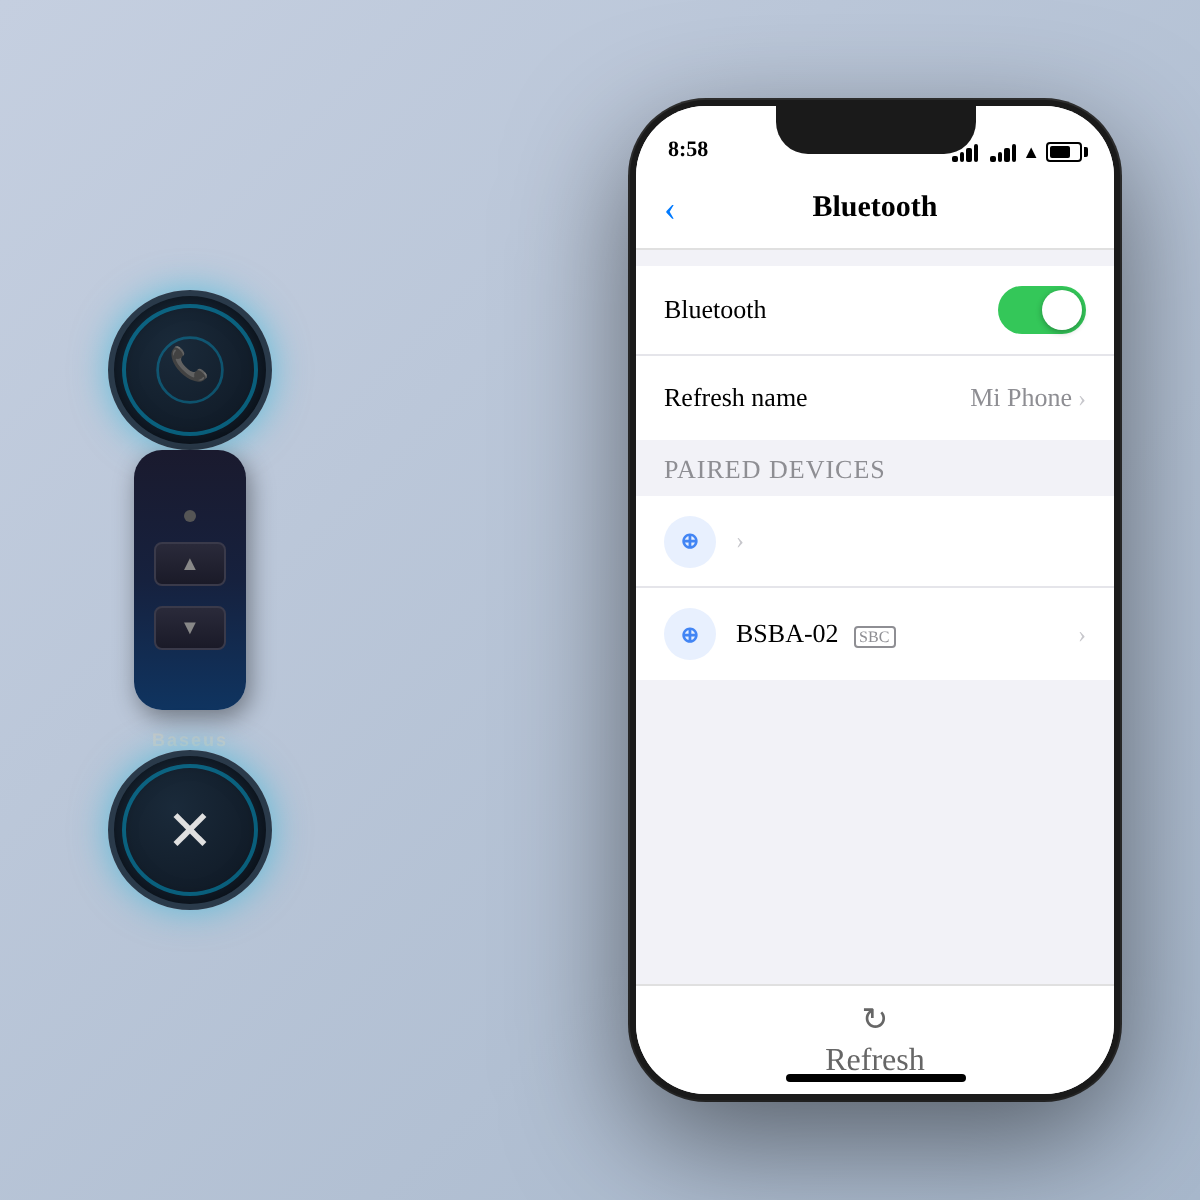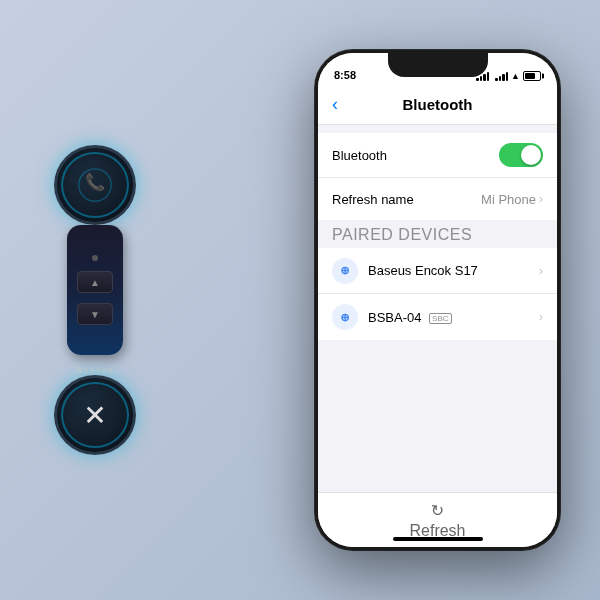--- a/index.html
+++ b/index.html
@@ -157,20 +157,21 @@
       box-shadow: 0 20px 60px rgba(0,0,0,0.5), 0 0 0 1px #333;
     }
 
     .phone-screen-wrapper {
       width: 100%;
       height: 100%;
       border-radius: 35px;
       overflow: hidden;
       background: #f2f2f7;
       position: relative;
+      font-family: Liberation Serif, serif;
     }
 
     
     .phone-notch {
       position: absolute;
       top: 0;
       left: 50%;
       transform: translateX(-50%);
       width: 100px;
       height: 24px;
@@ -338,21 +339,21 @@
       box-shadow: 0 1px 3px rgba(0,0,0,0.3);
     }
 
     
     .section-header {
       padding: 6px 14px 4px;
       background: #f2f2f7;
     }
 
     .section-header-text {
-      font-size: 16px;
+      font-size: 13px;
       font-weight: 500;
       color: #8e8e93;
       text-transform: uppercase;
       letter-spacing: 0.5px;
     }
 
     
     .device-list-section {
       background: #fff;
     }
@@ -537,32 +538,29 @@
 
         <div class="section-header">
           <span class="section-header-text">Paired Devices</span>
         </div>
 
         <div class="device-list-section">
           <div class="device-list-row">
             <div class="bt-device-icon">
               <span class="bt-symbol">⊕</span>
             </div>
-            <div class="device-info">
-              <div class="device-name">Baseus Encok S17</div>
-            </div>
             <span class="chevron">›</span>
           </div>
           <div class="device-list-row">
             <div class="bt-device-icon">
               <span class="bt-symbol">⊕</span>
             </div>
             <div class="device-info">
               <div class="device-name">
-                <span>BSBA-04</span>
+                <span>BSBA-02</span>
                 <span class="device-badge">SBC</span>
               </div>
             </div>
             <span class="chevron">›</span>
           </div>
         </div>
 
       </div>
 
       <div class="bottom-bar">

